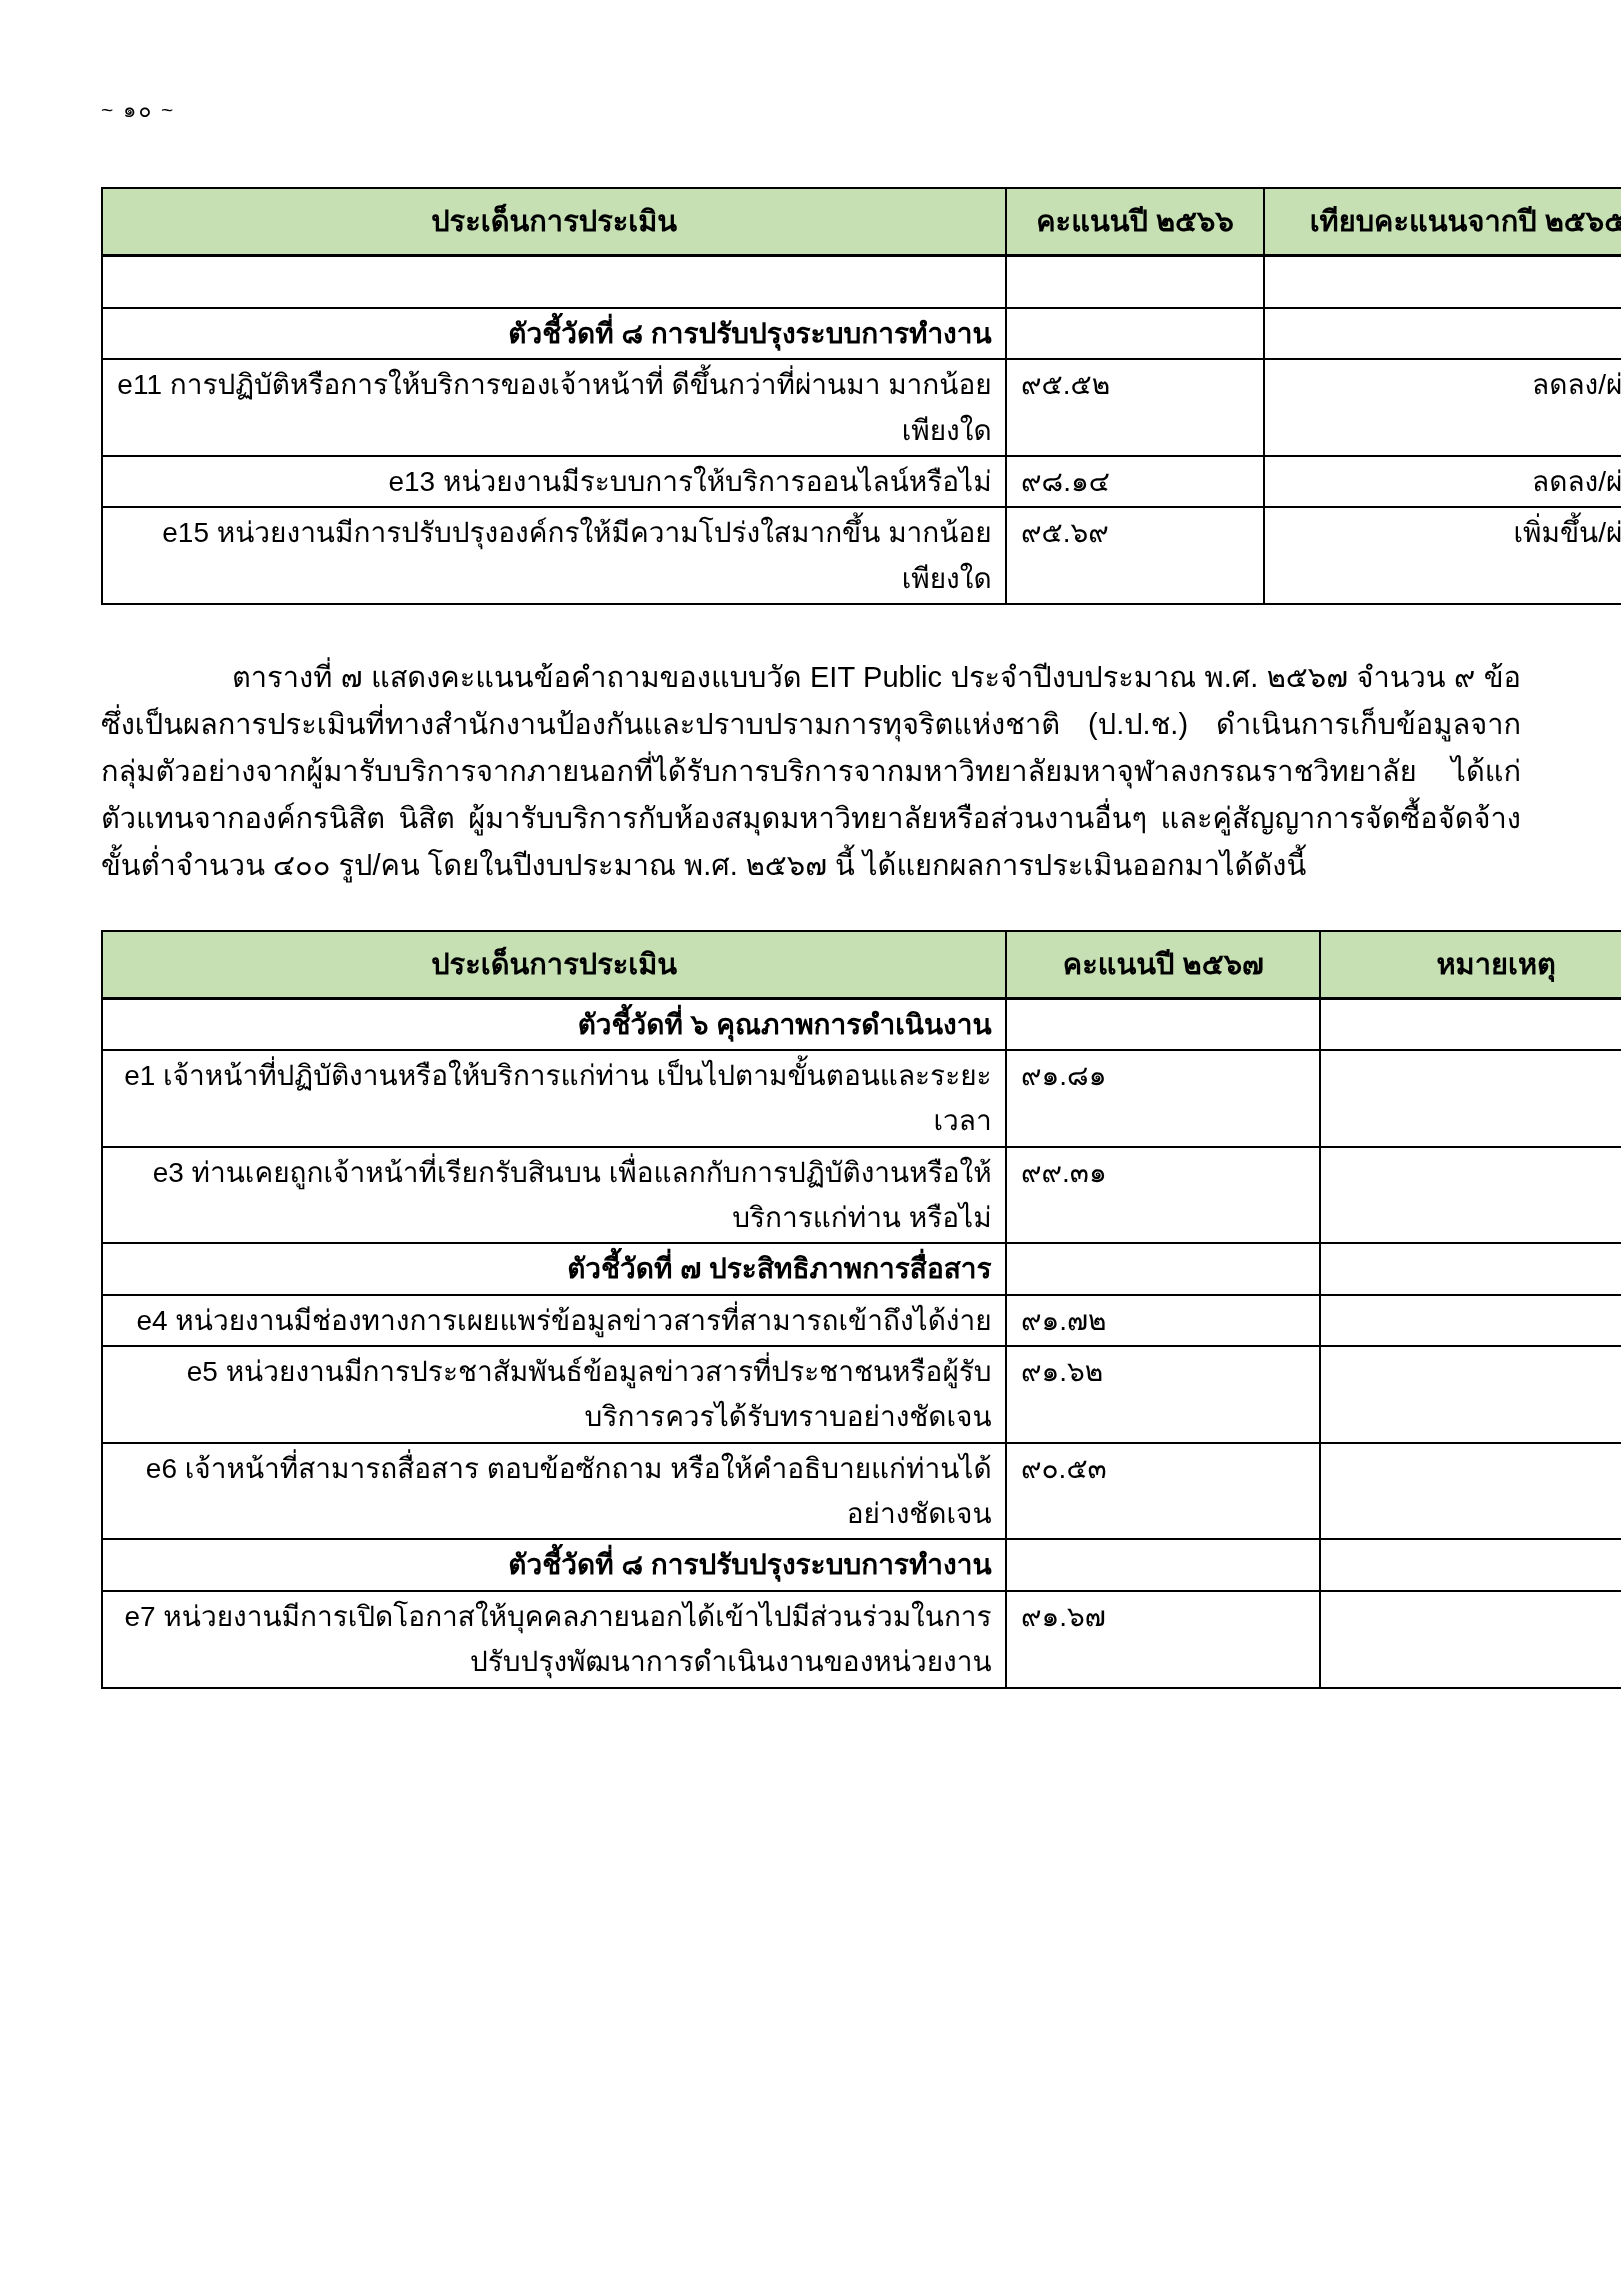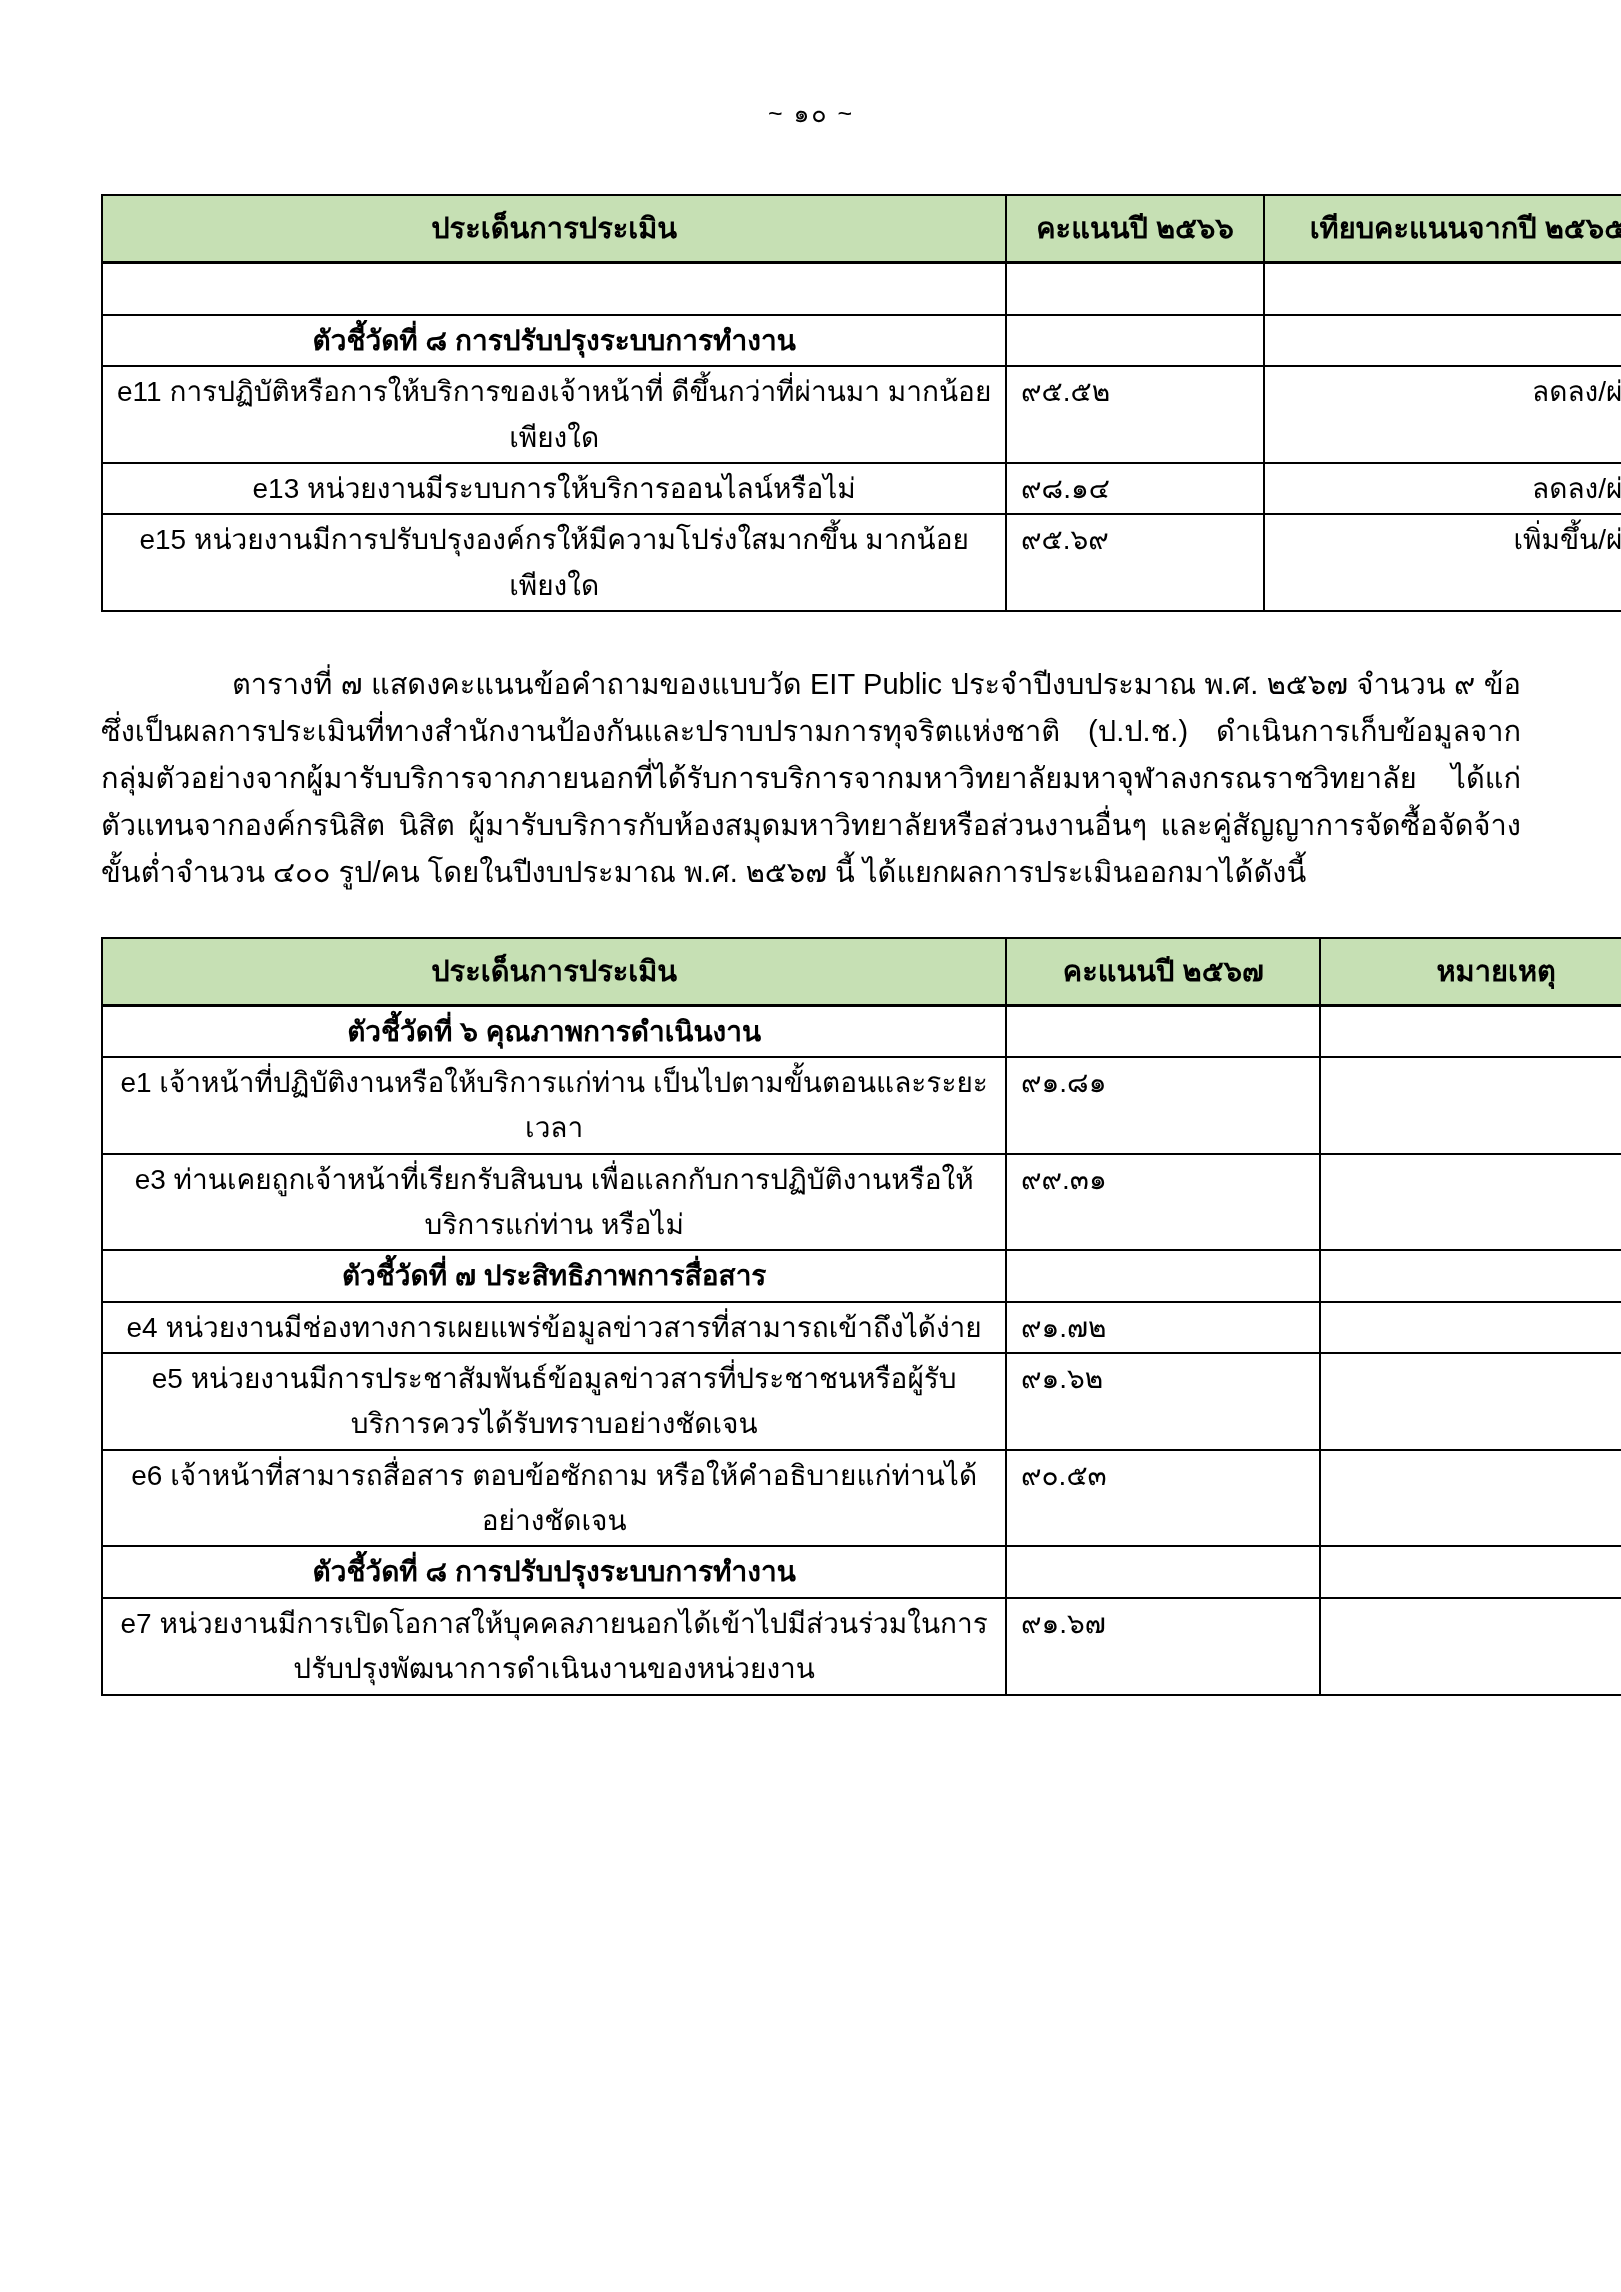--- a/index.html
+++ b/index.html
@@ -12,22 +12,22 @@
   .page {
     position: relative;
     width: 1621px;
     height: 2293px;
     background: #ffffff;
     box-sizing: border-box;
     padding: 93px 100px 39px 101px;
     overflow: hidden;
   }
   .page-number {
-    text-align: center;
-    font-size: 25px;
+    text-align: left;
+    font-size: 21px;
     letter-spacing: 2px;
     margin: 0 0 61px 0;
   }
   table.tbl {
     border-collapse: collapse;
     table-layout: fixed;
     width: 1572px;
     border: 2.9px solid #000;
   }
   table.tbl th, table.tbl td {
@@ -44,21 +44,21 @@
     text-align: center;
     padding: 12.7px 5.9px;
     border-bottom: 3.9px solid #000;
     vertical-align: middle;
   }
   table.tbl td {
     font-size: 28px;
     line-height: 1.62;
     padding: 2px 13.7px;
   }
-  td.q   { text-align: center; }
+  td.q   { text-align: right; }
   td.mid { text-align: left; }
   td.end { text-align: right; }
   tr.section-row td { font-weight: bold; }
   tr.empty-row td { height: 53px; }
   .para {
     width: 1420px;
     font-size: 29px;
     line-height: 1.62;
     text-align: justify;
     text-indent: 131px;

